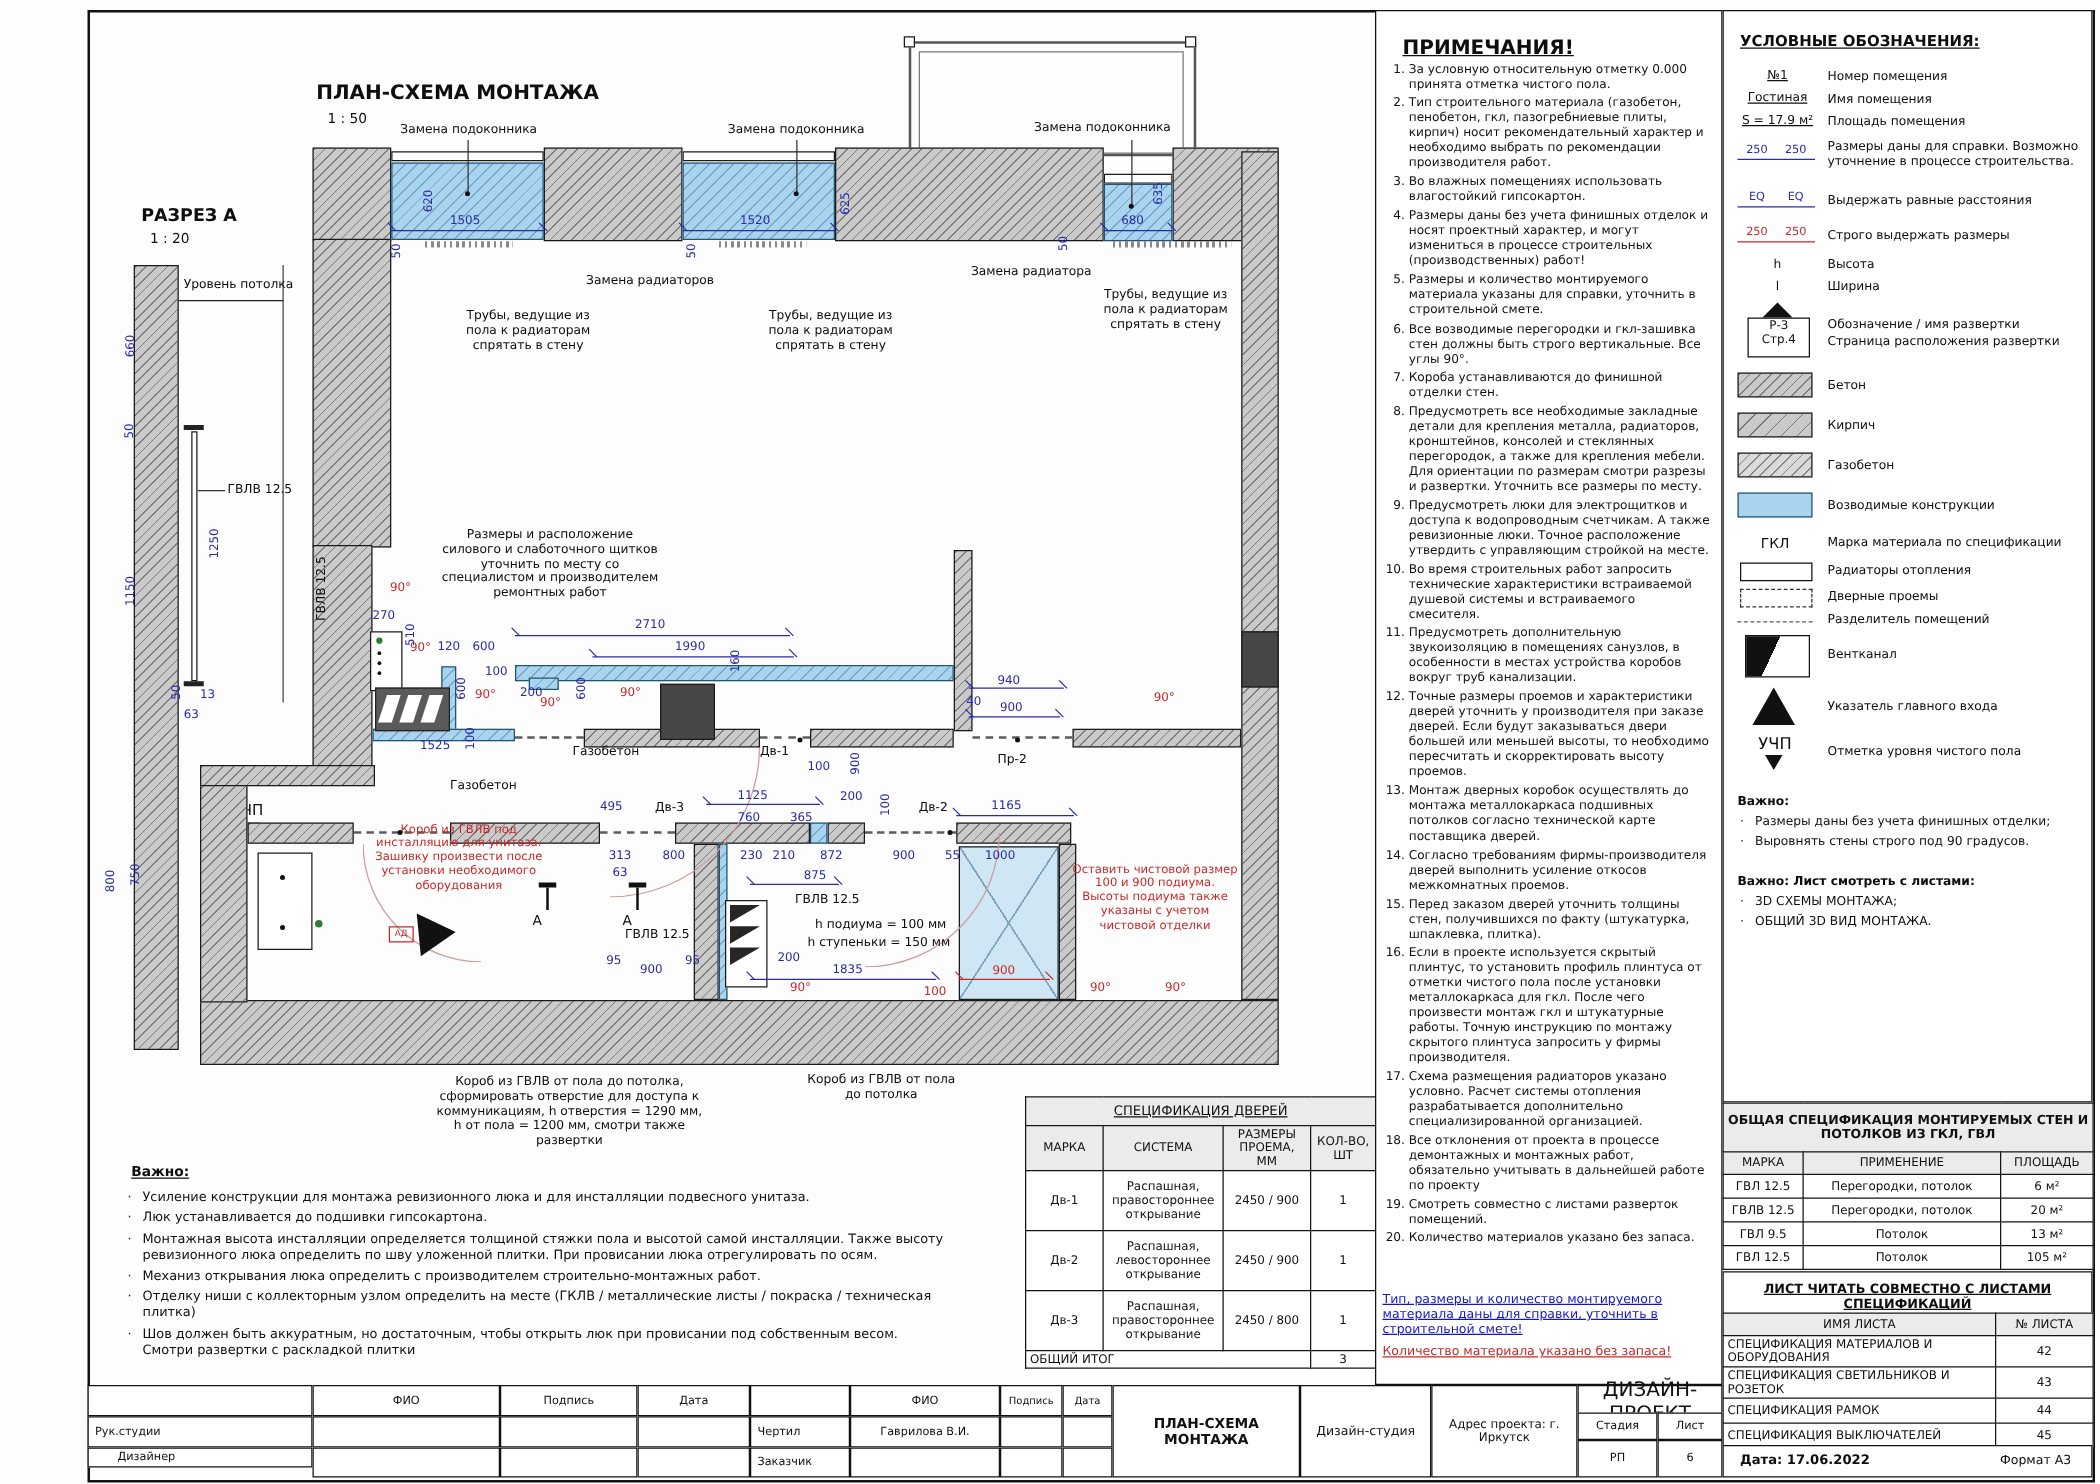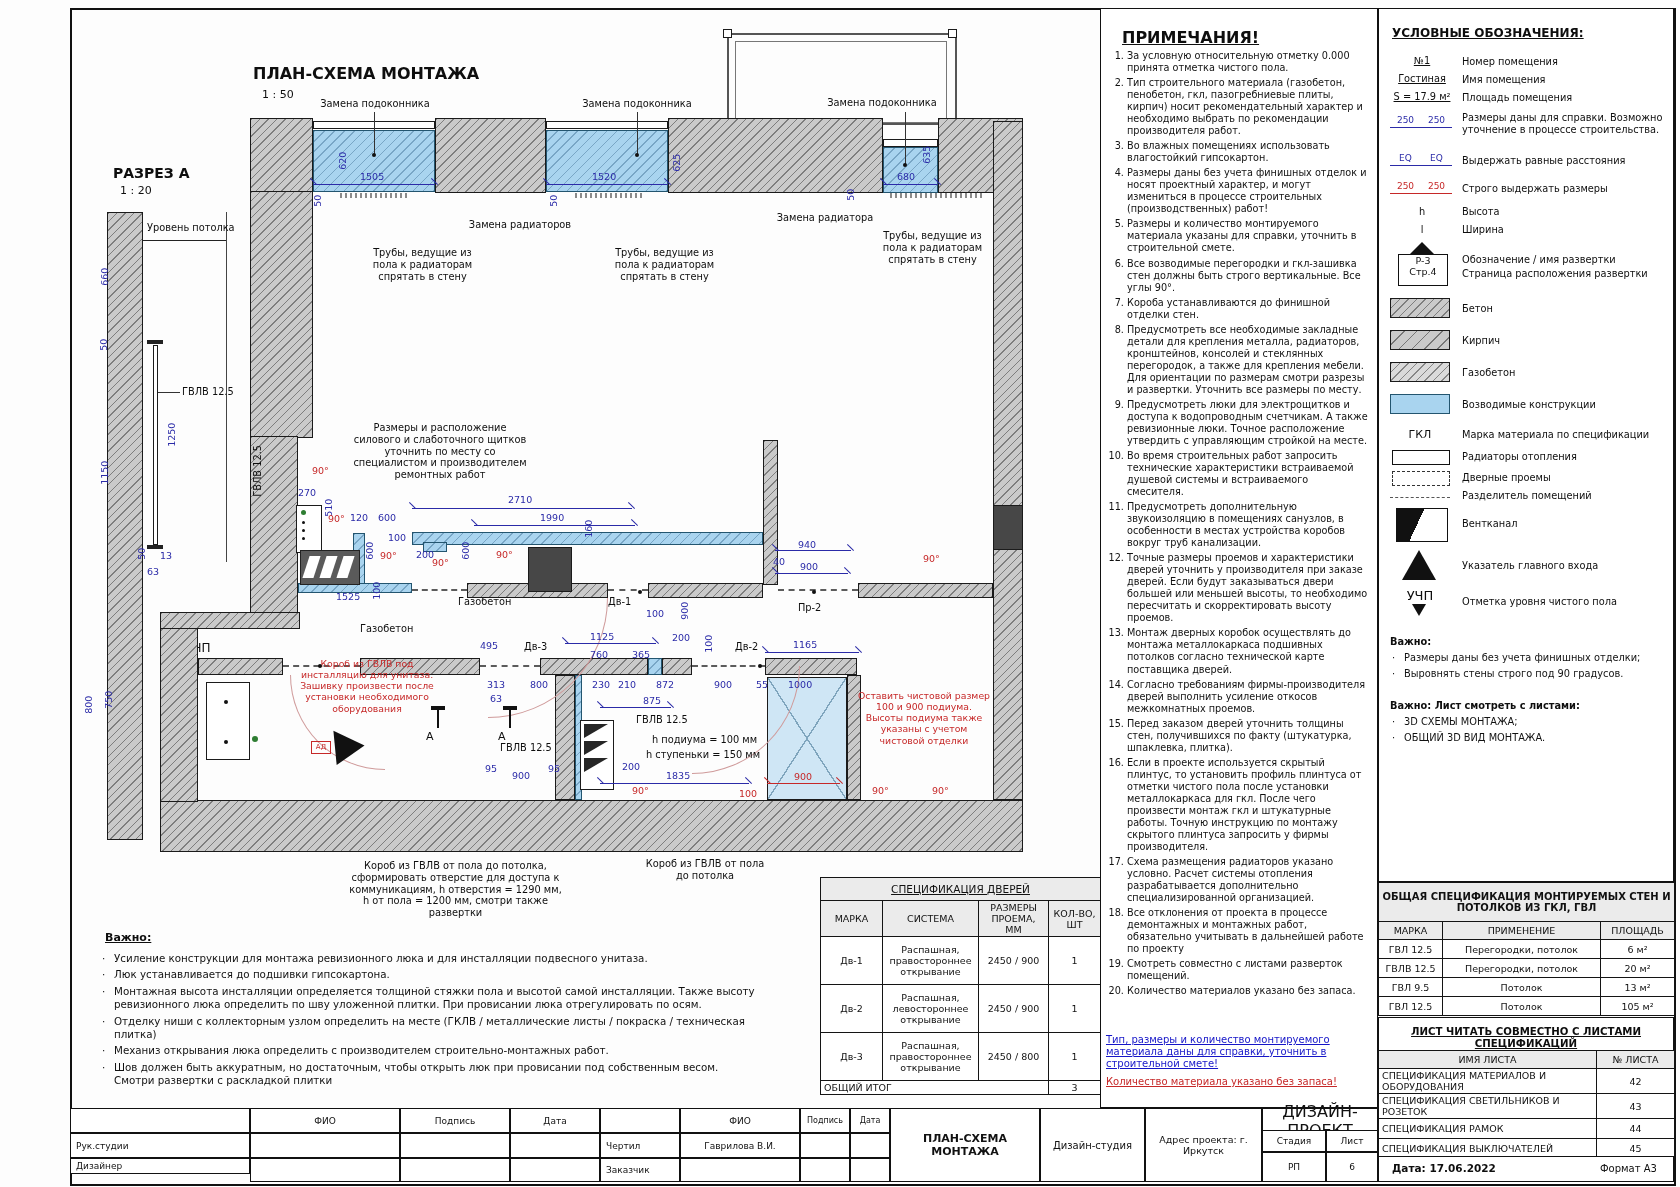--- a/index.html
+++ b/index.html
@@ -276,22 +276,22 @@
   <span class="dim redc" style="left:632px;top:786px">90°</span>
   <span class="dim redc" style="left:872px;top:786px">90°</span>
   <span class="dim redc" style="left:932px;top:786px">90°</span>
 
   <div class="lbl title-u" style="left:105px;top:931px;font-size:11px">Важно:</div>
   <div class="abs" style="left:100px;top:952px;width:655px">
     <ul class="plain">
       <li>Усиление конструкции для монтажа ревизионного люка и для инсталляции подвесного унитаза.</li>
         <li>Люк устанавливается до подшивки гипсокартона.</li>
         <li>Монтажная высота инсталляции определяется толщиной стяжки пола и высотой самой инсталляции. Также высоту ревизионного люка определить по шву уложенной плитки. При провисании люка отрегулировать по осям.</li>
+        <li>Механиз открывания люка определить с производителем строительно-монтажных работ.</li>
         <li>Отделку ниши с коллекторным узлом определить на месте (ГКЛВ / металлические листы / покраска / техническая плитка)</li>
-        <li>Механиз открывания люка определить с производителем строительно-монтажных работ.</li>
         <li>Шов должен быть аккуратным, но достаточным, чтобы открыть люк при провисании под собственным весом. Смотри развертки с раскладкой плитки</li>
     </ul>
   </div>
 
   <table class="spec abs" style="left:820px;top:877px;width:280px">
     <colgroup>
         <col style="width:62px">
         <col style="width:96px">
         <col style="width:70px">
         <col style="width:52px">
@@ -512,21 +512,21 @@
   <div class="lbl" style="left:1600px;top:1163px;font-size:10px">Формат А3</div>
 
   <div class="tb" style="left:70px;top:1108px;width:180px;height:25px"></div>
   <div class="tb" style="left:250px;top:1108px;width:150px;height:25px">ФИО</div>
   <div class="tb" style="left:400px;top:1108px;width:110px;height:25px">Подпись</div>
   <div class="tb" style="left:510px;top:1108px;width:90px;height:25px">Дата</div>
   <div class="tb" style="left:70px;top:1133px;width:180px;height:25px;justify-content:flex-start;padding-left:5px">Рук.студии</div>
   <div class="tb" style="left:250px;top:1133px;width:150px;height:25px"></div>
   <div class="tb" style="left:400px;top:1133px;width:110px;height:25px"></div>
   <div class="tb" style="left:510px;top:1133px;width:90px;height:25px"></div>
-  <div class="tb" style="left:70px;top:1158px;width:180px;height:16px;justify-content:flex-start;padding-left:5px">Дизайнер</div>
+  <div class="tb" style="left:70px;top:1158px;width:180px;height:16px;justify-content:flex-start;padding-left:23px">Дизайнер</div>
   <div class="tb" style="left:250px;top:1158px;width:150px;height:24px"></div>
   <div class="tb" style="left:400px;top:1158px;width:110px;height:24px"></div>
   <div class="tb" style="left:510px;top:1158px;width:90px;height:24px"></div>
 
   <div class="tb" style="left:600px;top:1108px;width:80px;height:25px"></div>
   <div class="tb" style="left:680px;top:1108px;width:120px;height:25px">ФИО</div>
   <div class="tb" style="left:800px;top:1108px;width:50px;height:25px;font-size:8px">Подпись</div>
   <div class="tb" style="left:850px;top:1108px;width:40px;height:25px;font-size:8px">Дата</div>
   <div class="tb" style="left:600px;top:1133px;width:80px;height:25px;justify-content:flex-start;padding-left:5px">Чертил</div>
   <div class="tb" style="left:680px;top:1133px;width:120px;height:25px">Гаврилова В.И.</div>

